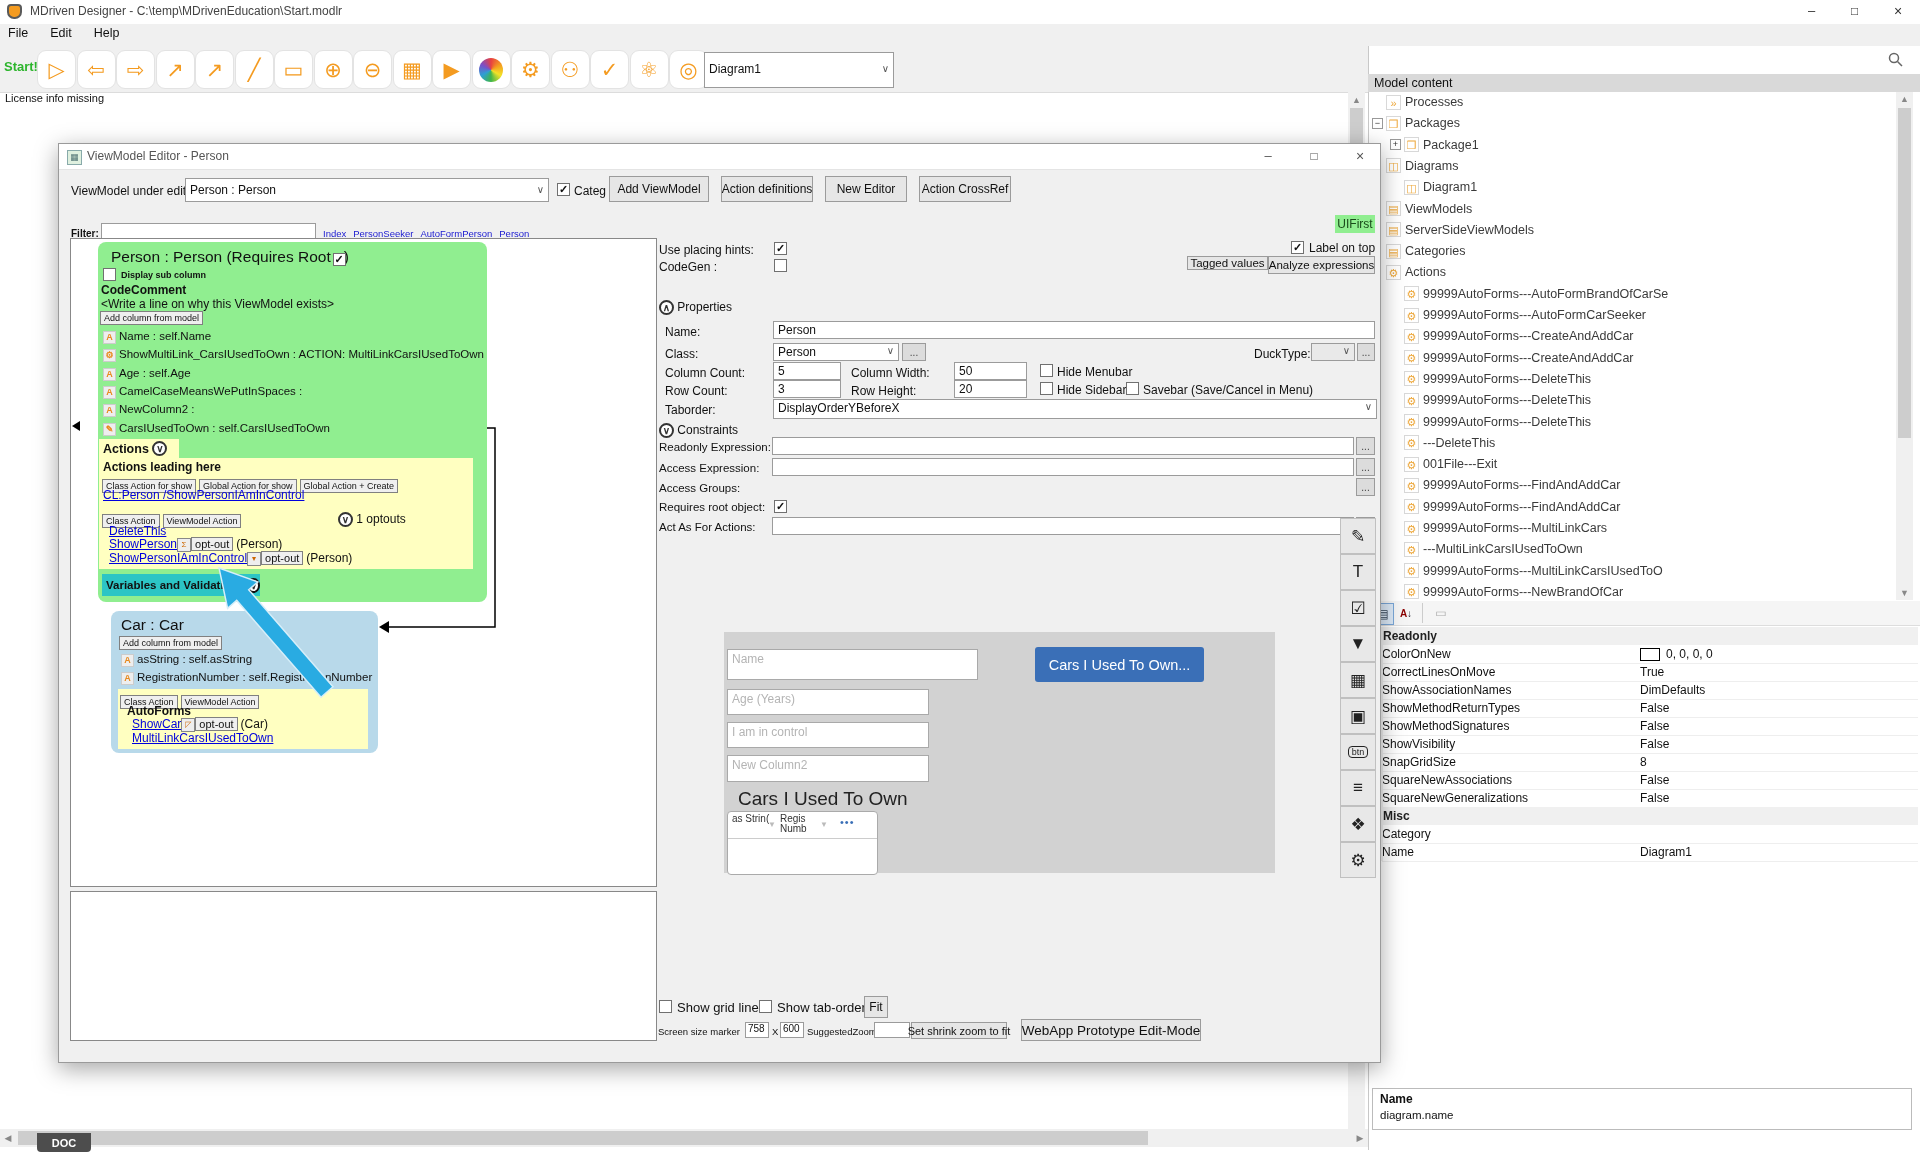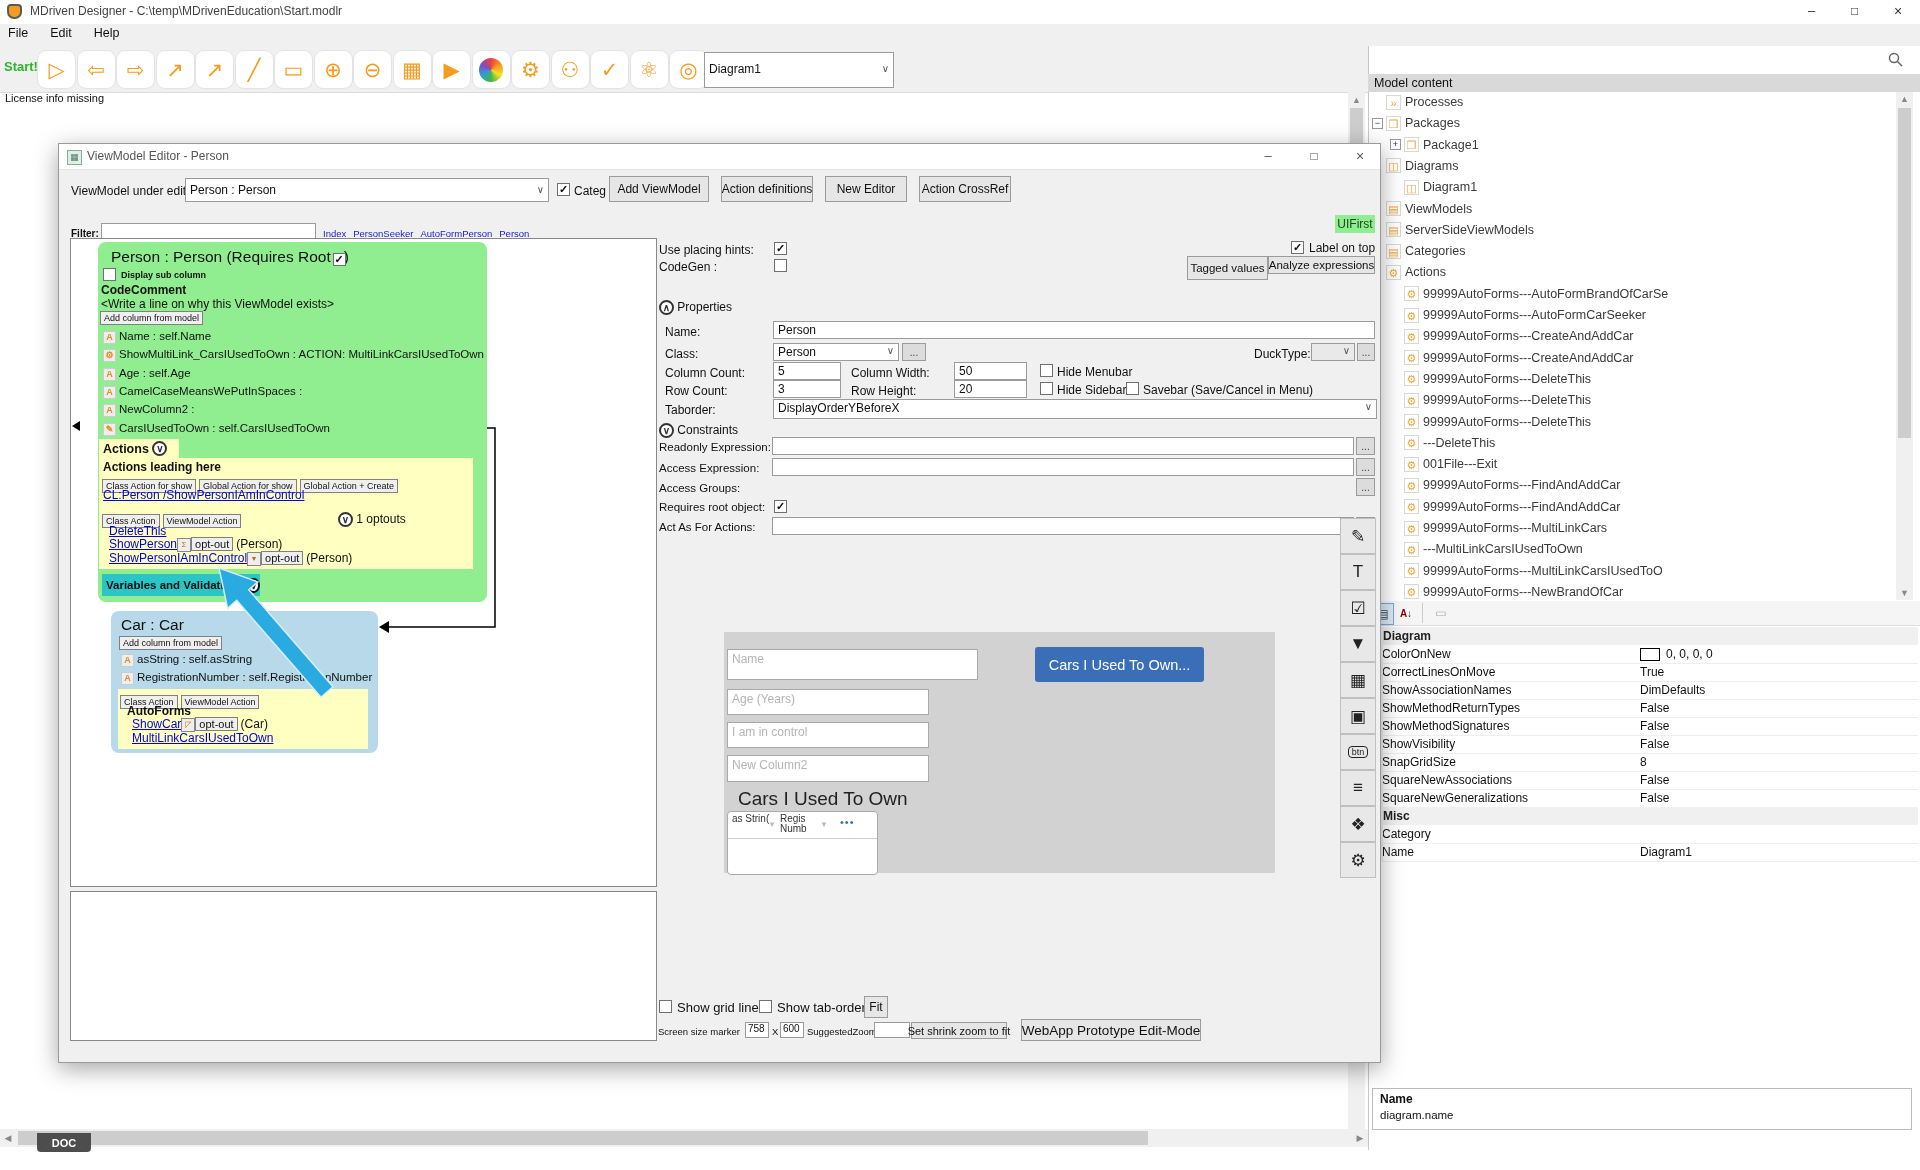--- a/index.html
+++ b/index.html
@@ -282,21 +282,21 @@
          font-size:12px;display:flex;align-items:center;justify-content:center;color:#345;">▤</div>
     <div class="abs" style="left:27px;top:2px;width:22px;height:20px;font-size:10px;display:flex;align-items:center;justify-content:center;color:#223;">
       <span style="color:#8b0000;font-weight:bold;">A</span>
         <span style="color:#223;">↓</span>
     </div>
     <div class="abs" style="left:54px;top:2px;width:1px;height:20px;background:#ccc;"></div>
     <div class="abs" style="left:62px;top:2px;width:22px;height:20px;font-size:12px;display:flex;align-items:center;justify-content:center;color:#aaa;">▭</div>
   </div>
 
   <div id="propGrid">
-      <div class="pgcat" style="top: 627px;">Diagram</div>
+      <div class="pgcat" style="top: 627px;">Readonly</div>
       <div class="pgrow" style="top: 645px;">
         <div style="position: absolute; left: 0px; width: 252px; overflow: hidden;">ColorOnNew</div>
         <div style="position: absolute; left: 258px; top: 3px; width: 18px; height: 11px; background: rgb(255, 255, 255); border: 1px solid rgb(0, 0, 0);"></div>
         <div style="position: absolute; left: 284px; width: 250px; overflow: hidden;">0, 0, 0, 0</div>
       </div>
       <div class="pgrow" style="top: 663px;">
         <div style="position: absolute; left: 0px; width: 252px; overflow: hidden;">CorrectLinesOnMove</div>
         <div style="position: absolute; left: 258px; width: 250px; overflow: hidden;">True</div>
       </div>
       <div class="pgrow" style="top: 681px;">
@@ -460,21 +460,21 @@
       <polygon points="13,282 21,277 21,287" fill="#000"></polygon>
       <polygon points="160,424 198.8,437.9 189.7,445.8 274,542.7 262,553.3 177.7,456.4 168.6,464.3" fill="#29abe2" stroke="#d6eef9" stroke-width="1.5"></polygon>
     </svg>
 
     <div class="lbl" style="left:600px;top:99px;">Use placing hints:</div>
     <div class="cb on" style="left:715px;top:98px;"></div>
     <div class="lbl" style="left:600px;top:116px;">CodeGen :</div>
     <div class="cb" style="left:715px;top:115px;"></div>
     <div class="cb on" style="left:1232px;top:97px;"></div>
     <div class="lbl" style="left:1250px;top:97px;">Label on top</div>
-    <div class="btn" style="left:1128px;top:112px;width:81px;height:24px;font-size:11.5px;">
+    <div class="btn" style="left:1128px;top:112px;width:81px;height:14px;font-size:11.5px;">
       <span>Tagged values</span>
     </div>
     <div class="btn" style="left:1209px;top:112px;width:107px;height:18px;font-size:11.5px;">
       <span>Analyze expressions</span>
     </div>
 
 
     <div class="abs" style="left:600px;top:156px;font-size:12px;white-space:nowrap;">
       <span class="circ">∧</span>
       <span>Properties</span>

